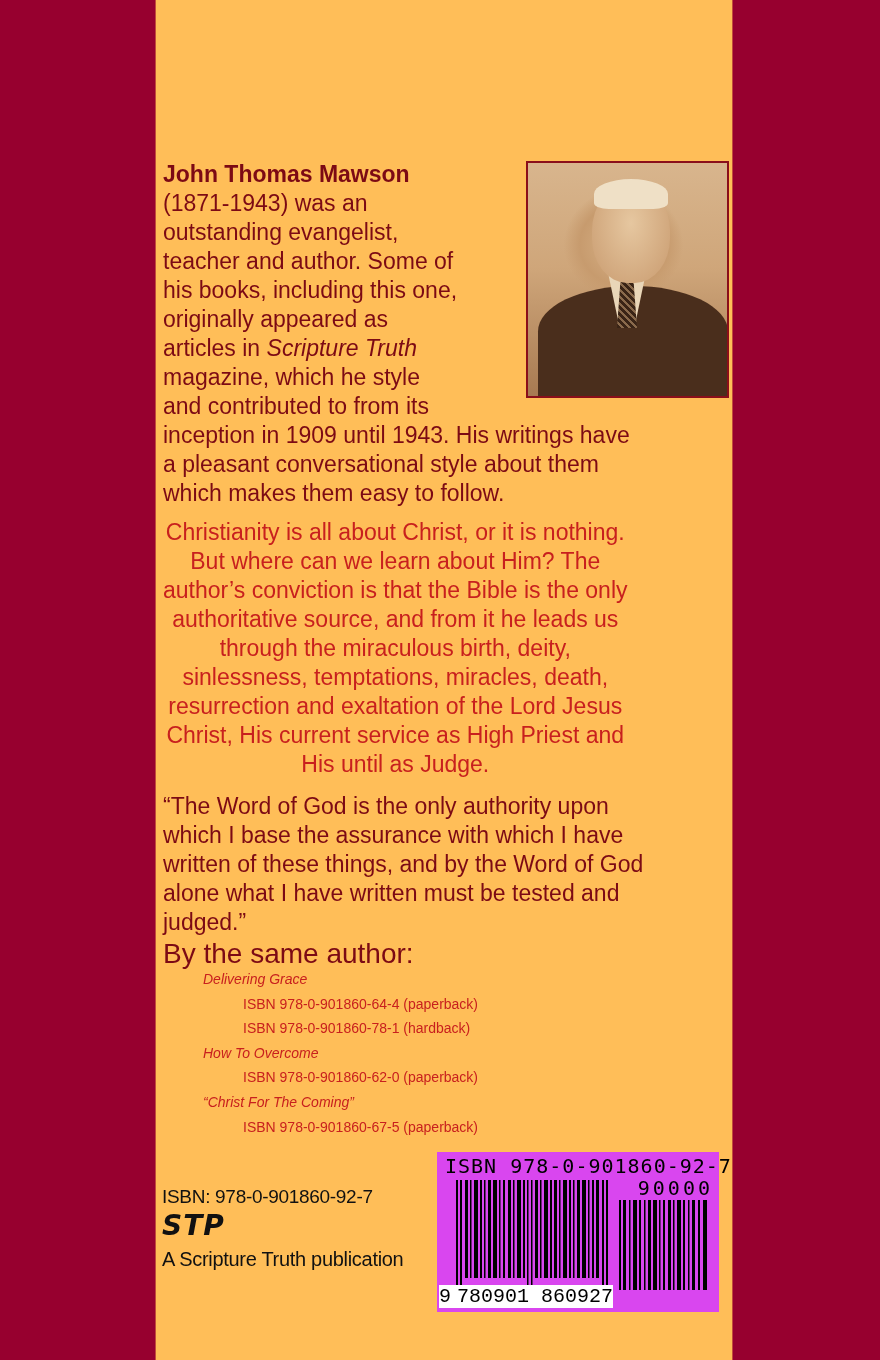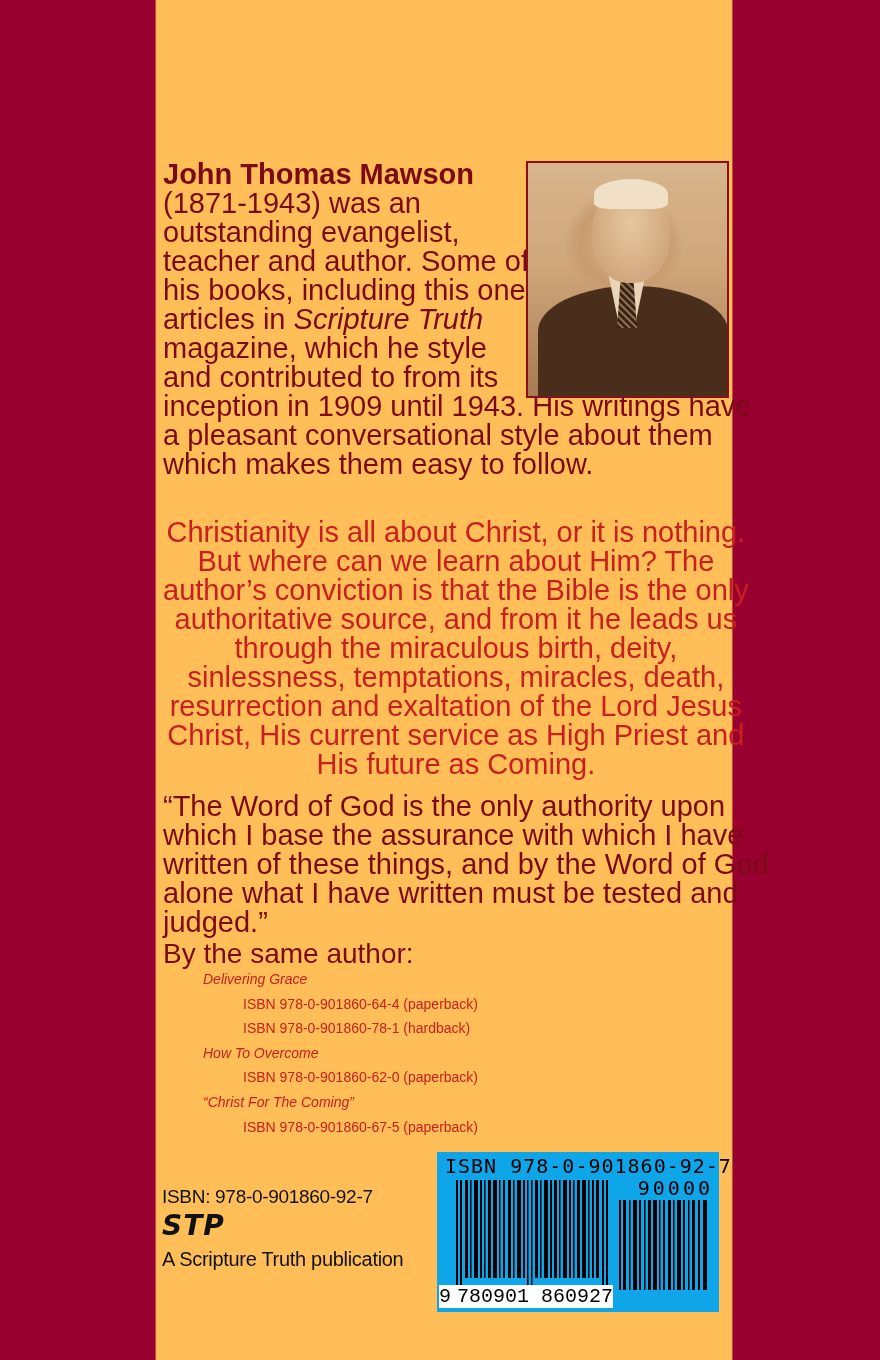--- a/index.html
+++ b/index.html
@@ -7,21 +7,21 @@
     width: 880px; height: 1360px; position: relative; overflow: hidden;
     background: #97002f;
     font-family: "Liberation Sans", sans-serif;
   }
   .panel {
     position: absolute; left: 155px; top: 0; width: 578px; height: 1360px;
     background: #ffbe58;
     border-left: 1px solid #c24b3a; border-right: 1px solid #c24b3a;
     box-sizing: border-box;
   }
-  .txt { position: absolute; left: 163px; margin: 0; font-size: 29px; line-height: 29px; }
+  .txt { position: absolute; left: 163px; margin: 0; font-size: 23px; line-height: 29px; }
   .maroon { color: #7c0a14; }
   .red { color: #c8201e; }
   .author-name { font-weight: bold; }
   .bio-line { display: block; white-space: nowrap; }
   .photo {
     position: absolute; left: 526px; top: 161px; width: 203px; height: 237px;
     border: 2px solid #8a0f1a; box-sizing: border-box;
     background: radial-gradient(ellipse 40% 32% at 48% 35%, #d9b489 0%, #c79b6e 55%, transparent 75%),
                 linear-gradient(180deg, #d8b58d 0%, #cfa67a 45%, #a77a52 100%);
     overflow: hidden;
@@ -51,40 +51,41 @@
   .same-author { top: 942px; }
   .sa-list { position: absolute; left: 163px; top: 967px; margin: 0; padding: 0; list-style: none; font-size: 14px; line-height: 24.6px; }
   .sa-title { padding-left: 40px; font-style: italic; color: #c8201e; }
   .sa-isbn { padding-left: 80px; color: #c8201e; }
   .imprint { position: absolute; left: 162px; color: #111; }
   .imprint-isbn { top: 1186px; font-size: 19px; letter-spacing: -0.3px; }
   .imprint-logo { top: 1209px; font-size: 28px; font-weight: bold; font-family: "DejaVu Sans", sans-serif; letter-spacing: 1px; font-style: italic; }
   .imprint-tag { top: 1248px; font-size: 20px; letter-spacing: -0.3px; }
   .barcode-box {
     position: absolute; left: 437px; top: 1152px; width: 282px; height: 160px;
-    background: #0ea5e9; box-sizing: border-box; padding-left: 32px;
+    background: #d946ef; box-sizing: border-box; padding-left: 32px;
   }
   .bc-top { position: absolute; left: 8px; top: 2px; font-family: "DejaVu Sans Mono", monospace; font-size: 20px; letter-spacing: 1px; color: #000; white-space: nowrap; }
   .bc-addon { position: absolute; right: 6px; top: 24px; font-family: "DejaVu Sans Mono", monospace; font-size: 20px; letter-spacing: 3px; color: #000; }
   .bc-main { position: absolute; left: 19px; top: 28px; width: 155px; height: 110px; }
   .bc-sup { position: absolute; left: 182px; top: 48px; width: 92px; height: 90px; }
   .bc-num { position: absolute; left: 2px; bottom: 4px; font-family: Liberation Mono, monospace; font-size: 20px; color: #000; background: #fff; white-space: nowrap; }
   .bc-num .lead { margin-right: 6px; }
 </style>
 </head>
 <body>
 
 <div class="panel"></div>
 
 <div class="txt maroon" style="top:160px;">
   <span class="bio-line author-name">John Thomas Mawson</span>
   <span class="bio-line">(1871-1943) was an</span>
   <span class="bio-line">outstanding evangelist,</span>
   <span class="bio-line">teacher and author. Some of</span>
   <span class="bio-line">his books, including this one,</span>
+  <span class="bio-line">originally appeared as</span>
   <span class="bio-line"><span>articles in </span><i>Scripture Truth</i></span>
   <span class="bio-line">magazine, which he style</span>
   <span class="bio-line">and contributed to from its</span>
   <span class="bio-line">inception in 1909 until 1943. His writings have</span>
   <span class="bio-line">a pleasant conversational style about them</span>
   <span class="bio-line">which makes them easy to follow.</span>
 </div>
 
 <div class="photo" title="Sepia portrait of John Thomas Mawson">
   <div class="suit"></div>
@@ -96,21 +97,21 @@
 
 <div class="txt red" style="top:518px;text-align:center;">
   <span class="bio-line">Christianity is all about Christ, or it is nothing.</span>
   <span class="bio-line">But where can we learn about Him? The</span>
   <span class="bio-line">author’s conviction is that the Bible is the only</span>
   <span class="bio-line">authoritative source, and from it he leads us</span>
   <span class="bio-line">through the miraculous birth, deity,</span>
   <span class="bio-line">sinlessness, temptations, miracles, death,</span>
   <span class="bio-line">resurrection and exaltation of the Lord Jesus</span>
   <span class="bio-line">Christ, His current service as High Priest and</span>
-  <span class="bio-line">His future as Coming.</span>
+  <span class="bio-line">His until as Judge.</span>
 </div>
 
 <div class="txt maroon" style="top:792px;">
   <span class="bio-line">“The Word of God is the only authority upon</span>
   <span class="bio-line">which I base the assurance with which I have</span>
   <span class="bio-line">written of these things, and by the Word of God</span>
   <span class="bio-line">alone what I have written must be tested and</span>
   <span class="bio-line">judged.”</span>
 </div>
 

